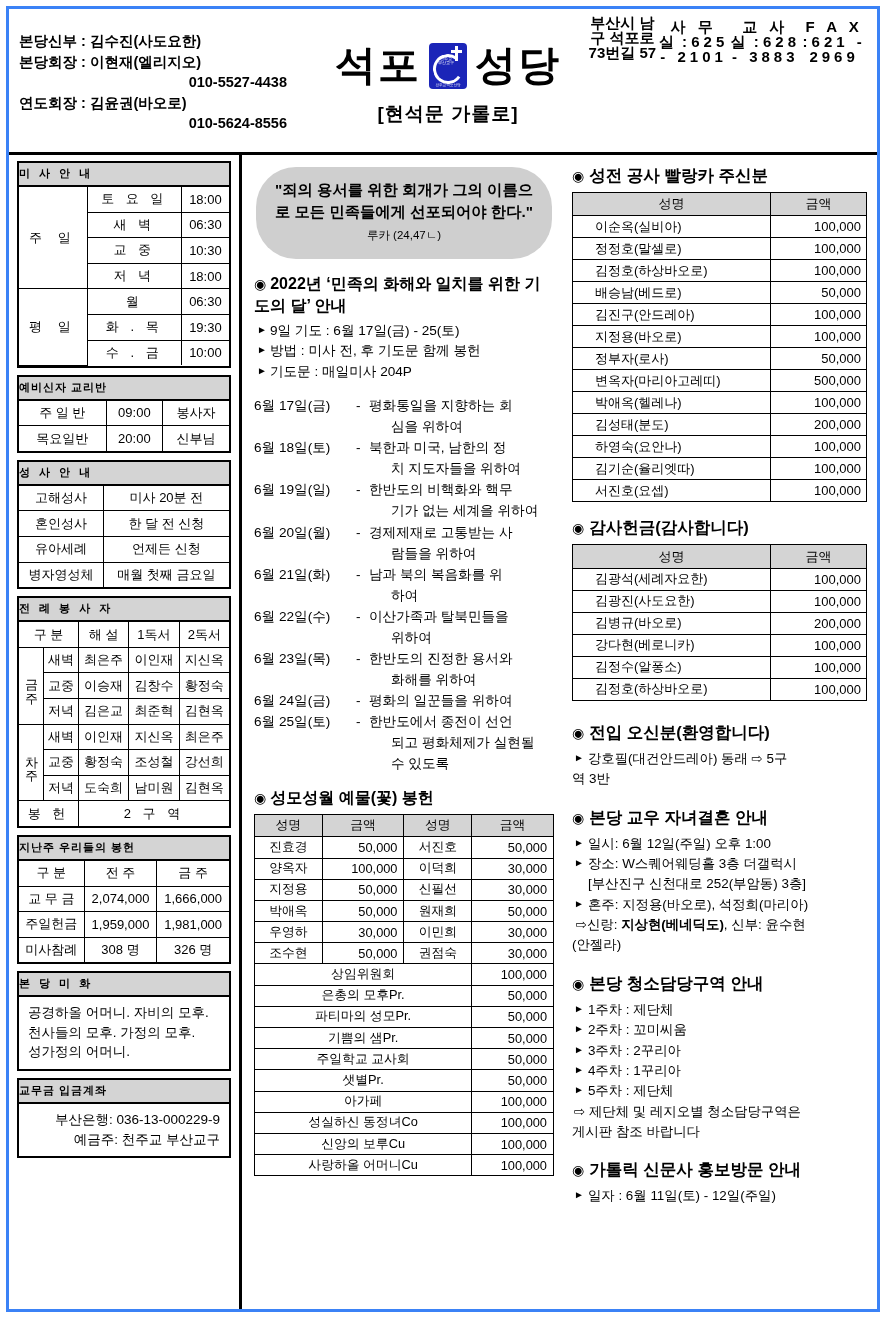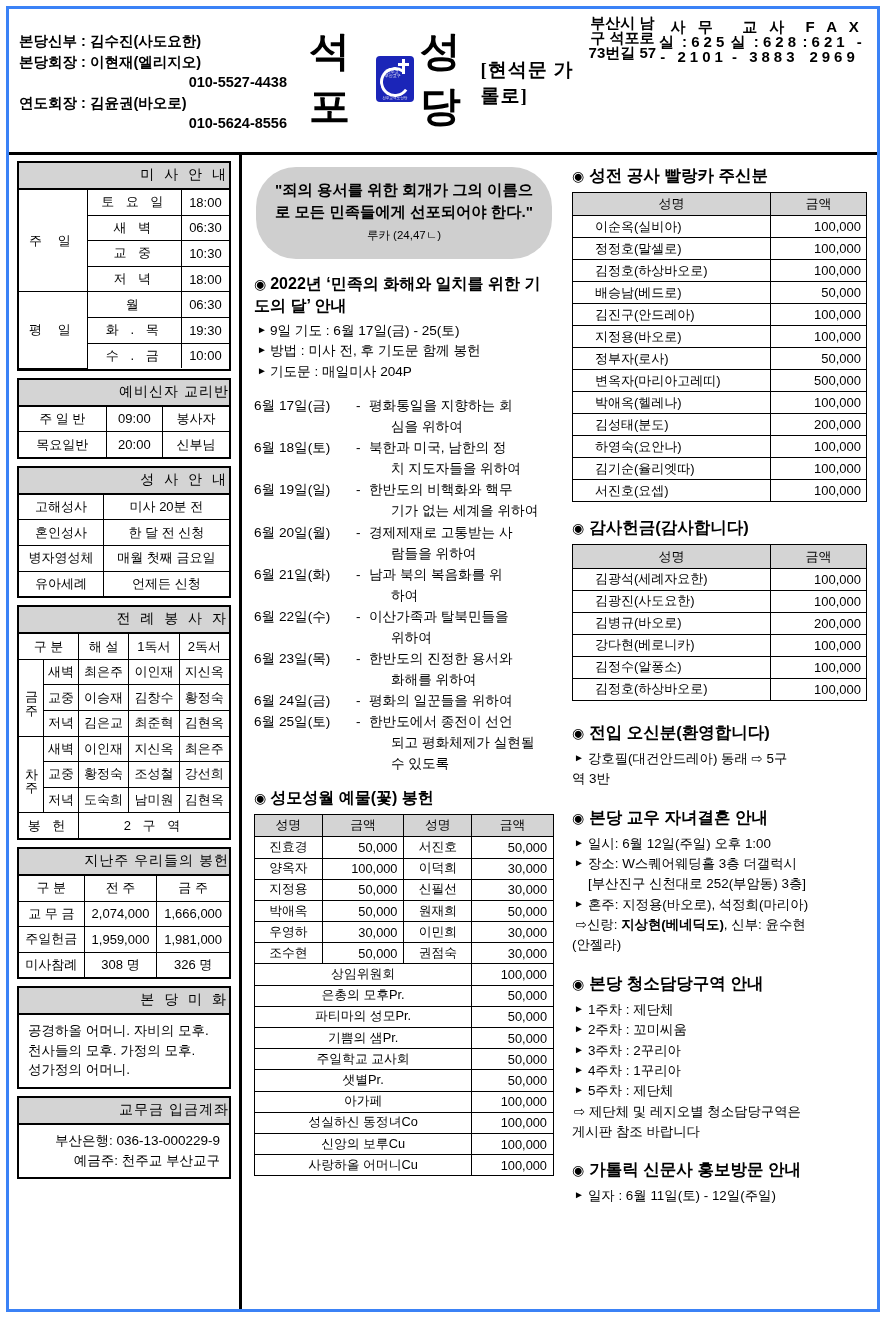--- a/index.html
+++ b/index.html
@@ -35,24 +35,23 @@
     justify-content: center;
     font-size: 14.5px;
     font-weight: bold;
     line-height: 1.0;
   }
   .hdr-left .ln { padding: 3px 0; }
   .hdr-left .ln.r { text-align: right; padding-right: 22px;}
   .hdr-center {
     flex: 1;
     display: flex;
-    flex-direction: row;
+    flex-direction: column;
     align-items: center;
     justify-content: center;
-    font-family: Liberation Serif, serif;
   }
   .title-row {
     display: flex;
     align-items: center;
     gap: 6px;
     margin-bottom: 8px;
   }
   .title-word {
     font-size: 41px;
     font-weight: bold;
@@ -141,23 +140,23 @@
   }
 
   
   .boxed {
     border: 2.5px solid #000;
     margin-bottom: 7px;
   }
   .boxed-title {
     background: #d4d4d4;
     border-bottom: 2.5px solid #000;
-    text-align: right;
-    font-weight: normal;
-    font-size: 14px;
+    text-align: left;
+    font-weight: bold;
+    font-size: 11px;
     padding: 3px 0 4px 0;
     letter-spacing: 3px;
   }
   .boxed-title.tight { letter-spacing: 1px; }
   table.grid {
     width: 100%;
     border-collapse: collapse;
     font-size: 13px;
   }
   table.grid td {
@@ -396,26 +395,26 @@
           <tbody>
                 <tr>
             <td>고해성사</td>
             <td>미사 20분 전</td>
           </tr>
           <tr>
             <td>혼인성사</td>
             <td>한 달 전 신청</td>
           </tr>
           <tr>
+            <td>유아세례</td>
+            <td>언제든 신청</td>
+          </tr>
+          <tr>
             <td>병자영성체</td>
             <td>매월 첫째 금요일</td>
-          </tr>
-          <tr>
-            <td>유아세례</td>
-            <td>언제든 신청</td>
           </tr>
         </tbody>
             </table>
       </div>
 
       <div class="boxed">
         <div class="boxed-title">전 례 봉 사 자</div>
         <table class="grid">
           <tbody>
                 <tr>

